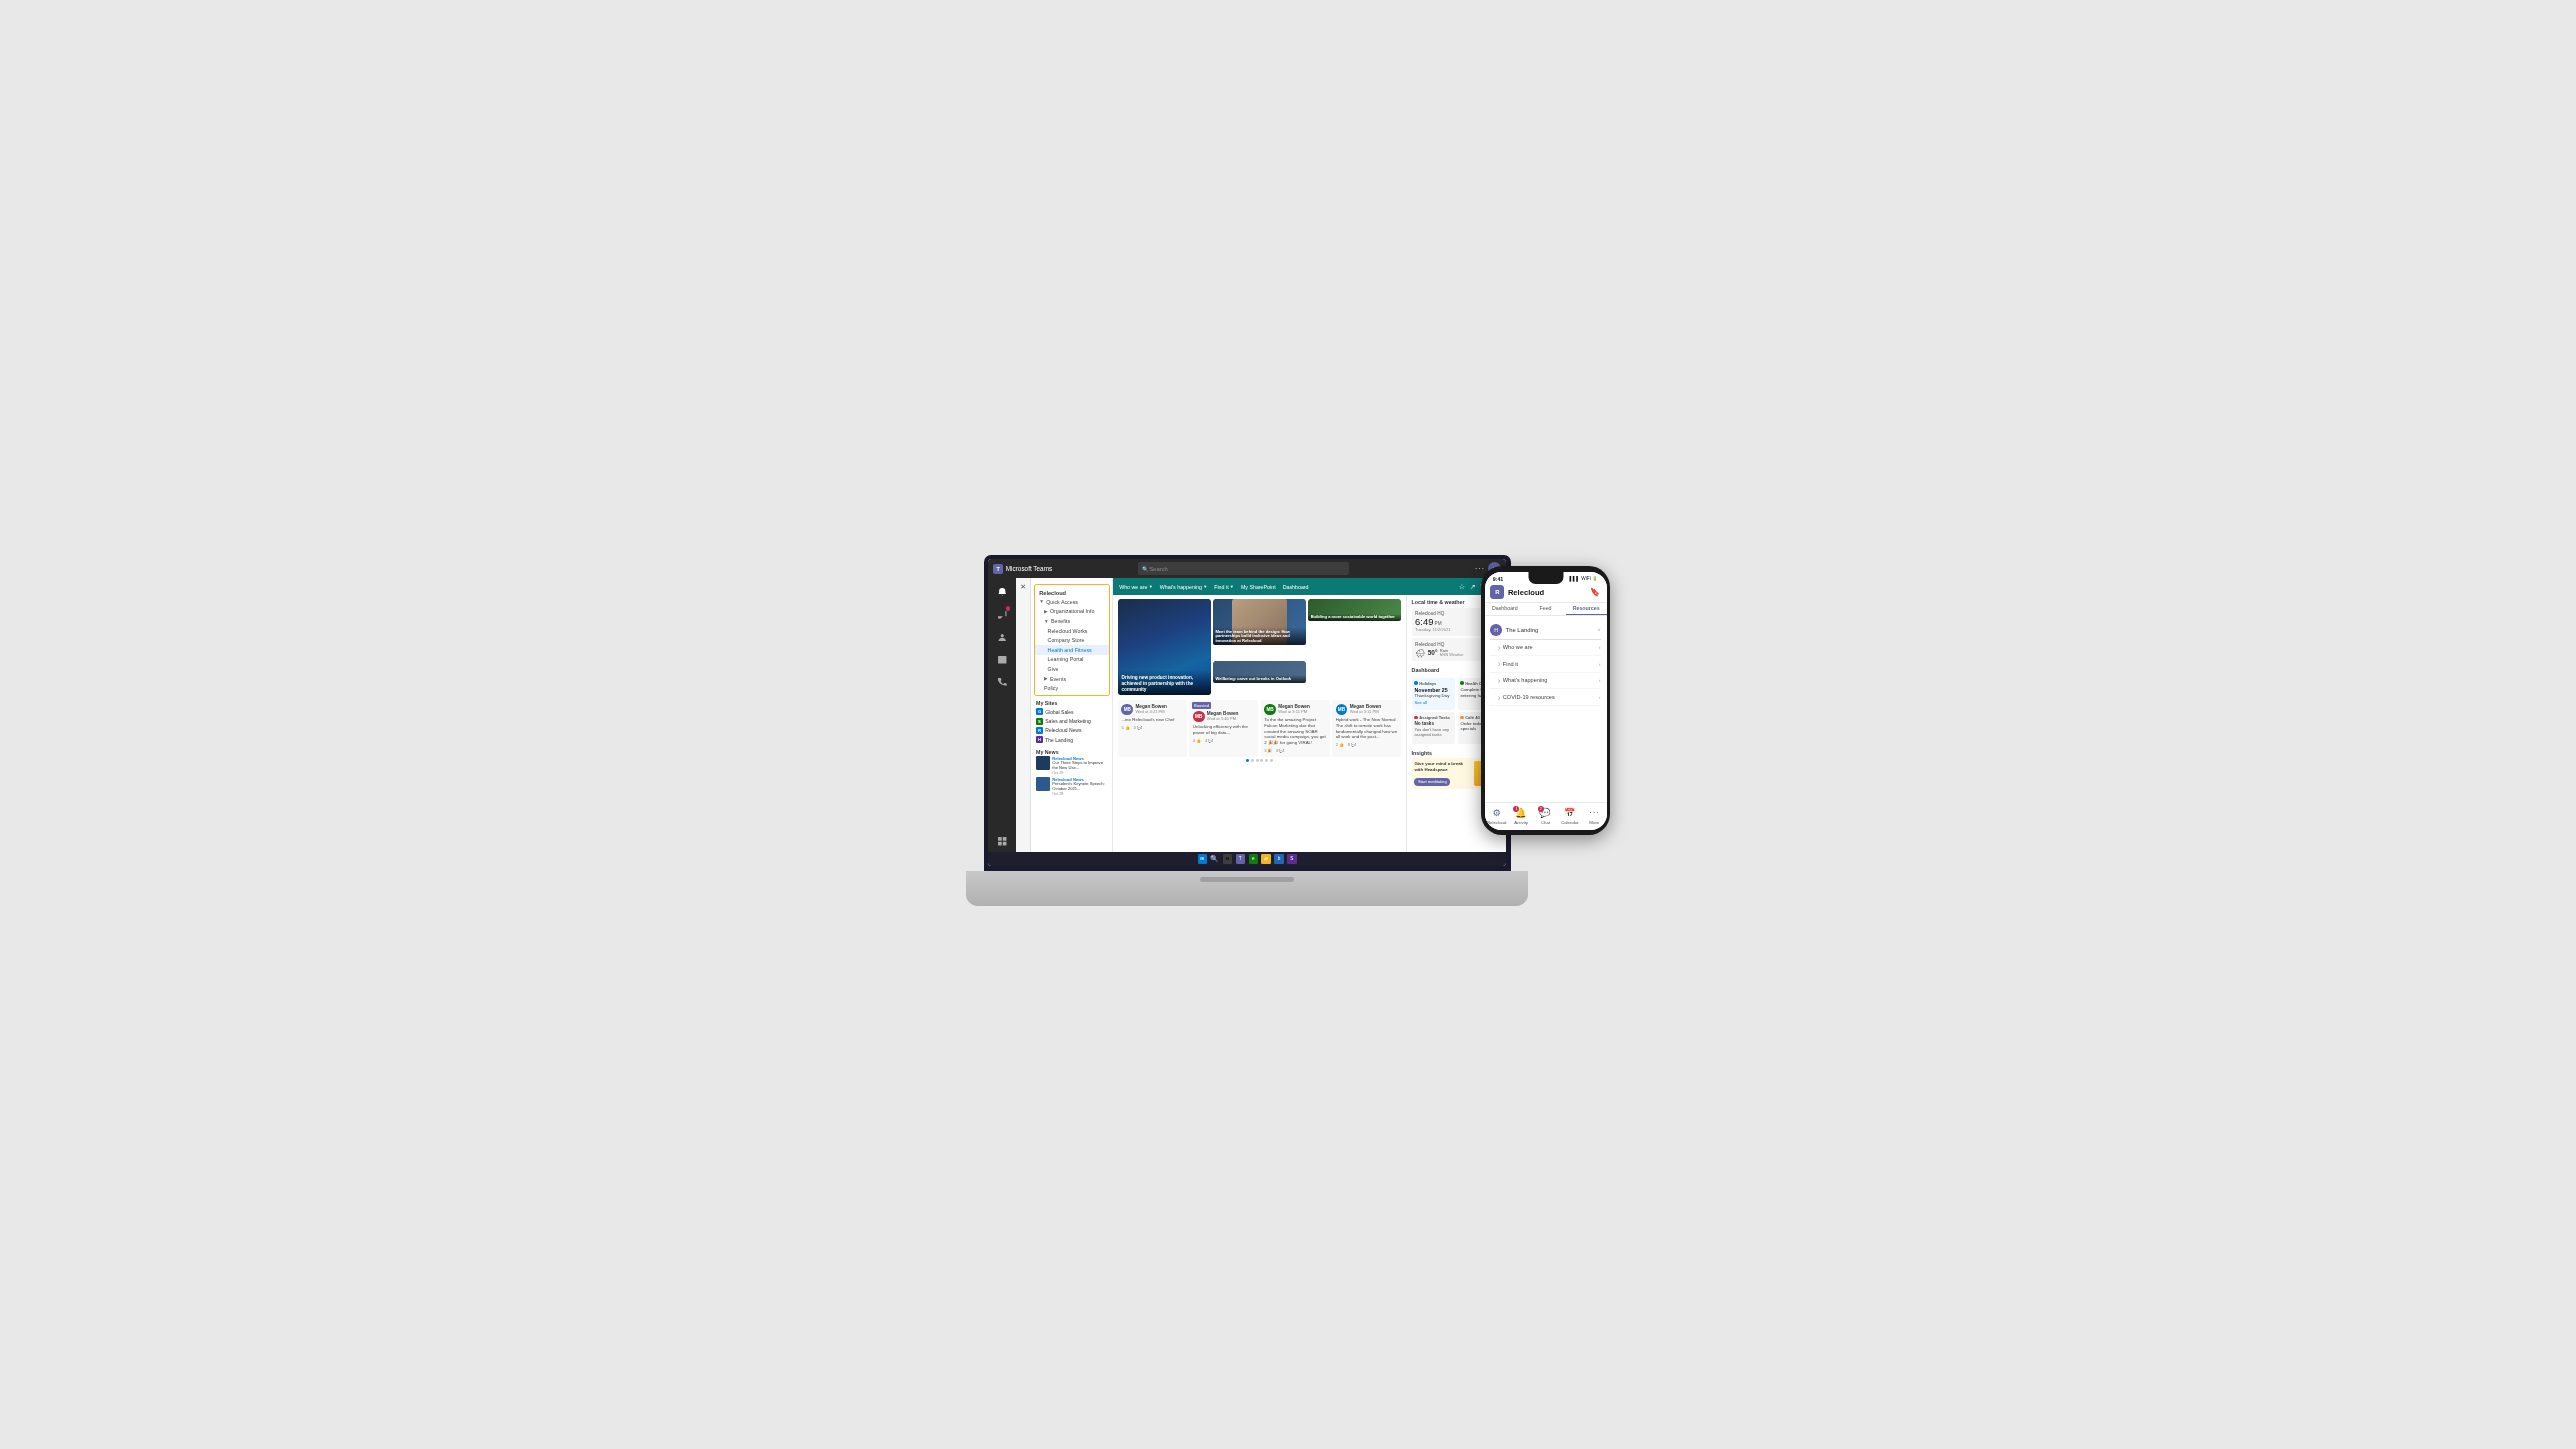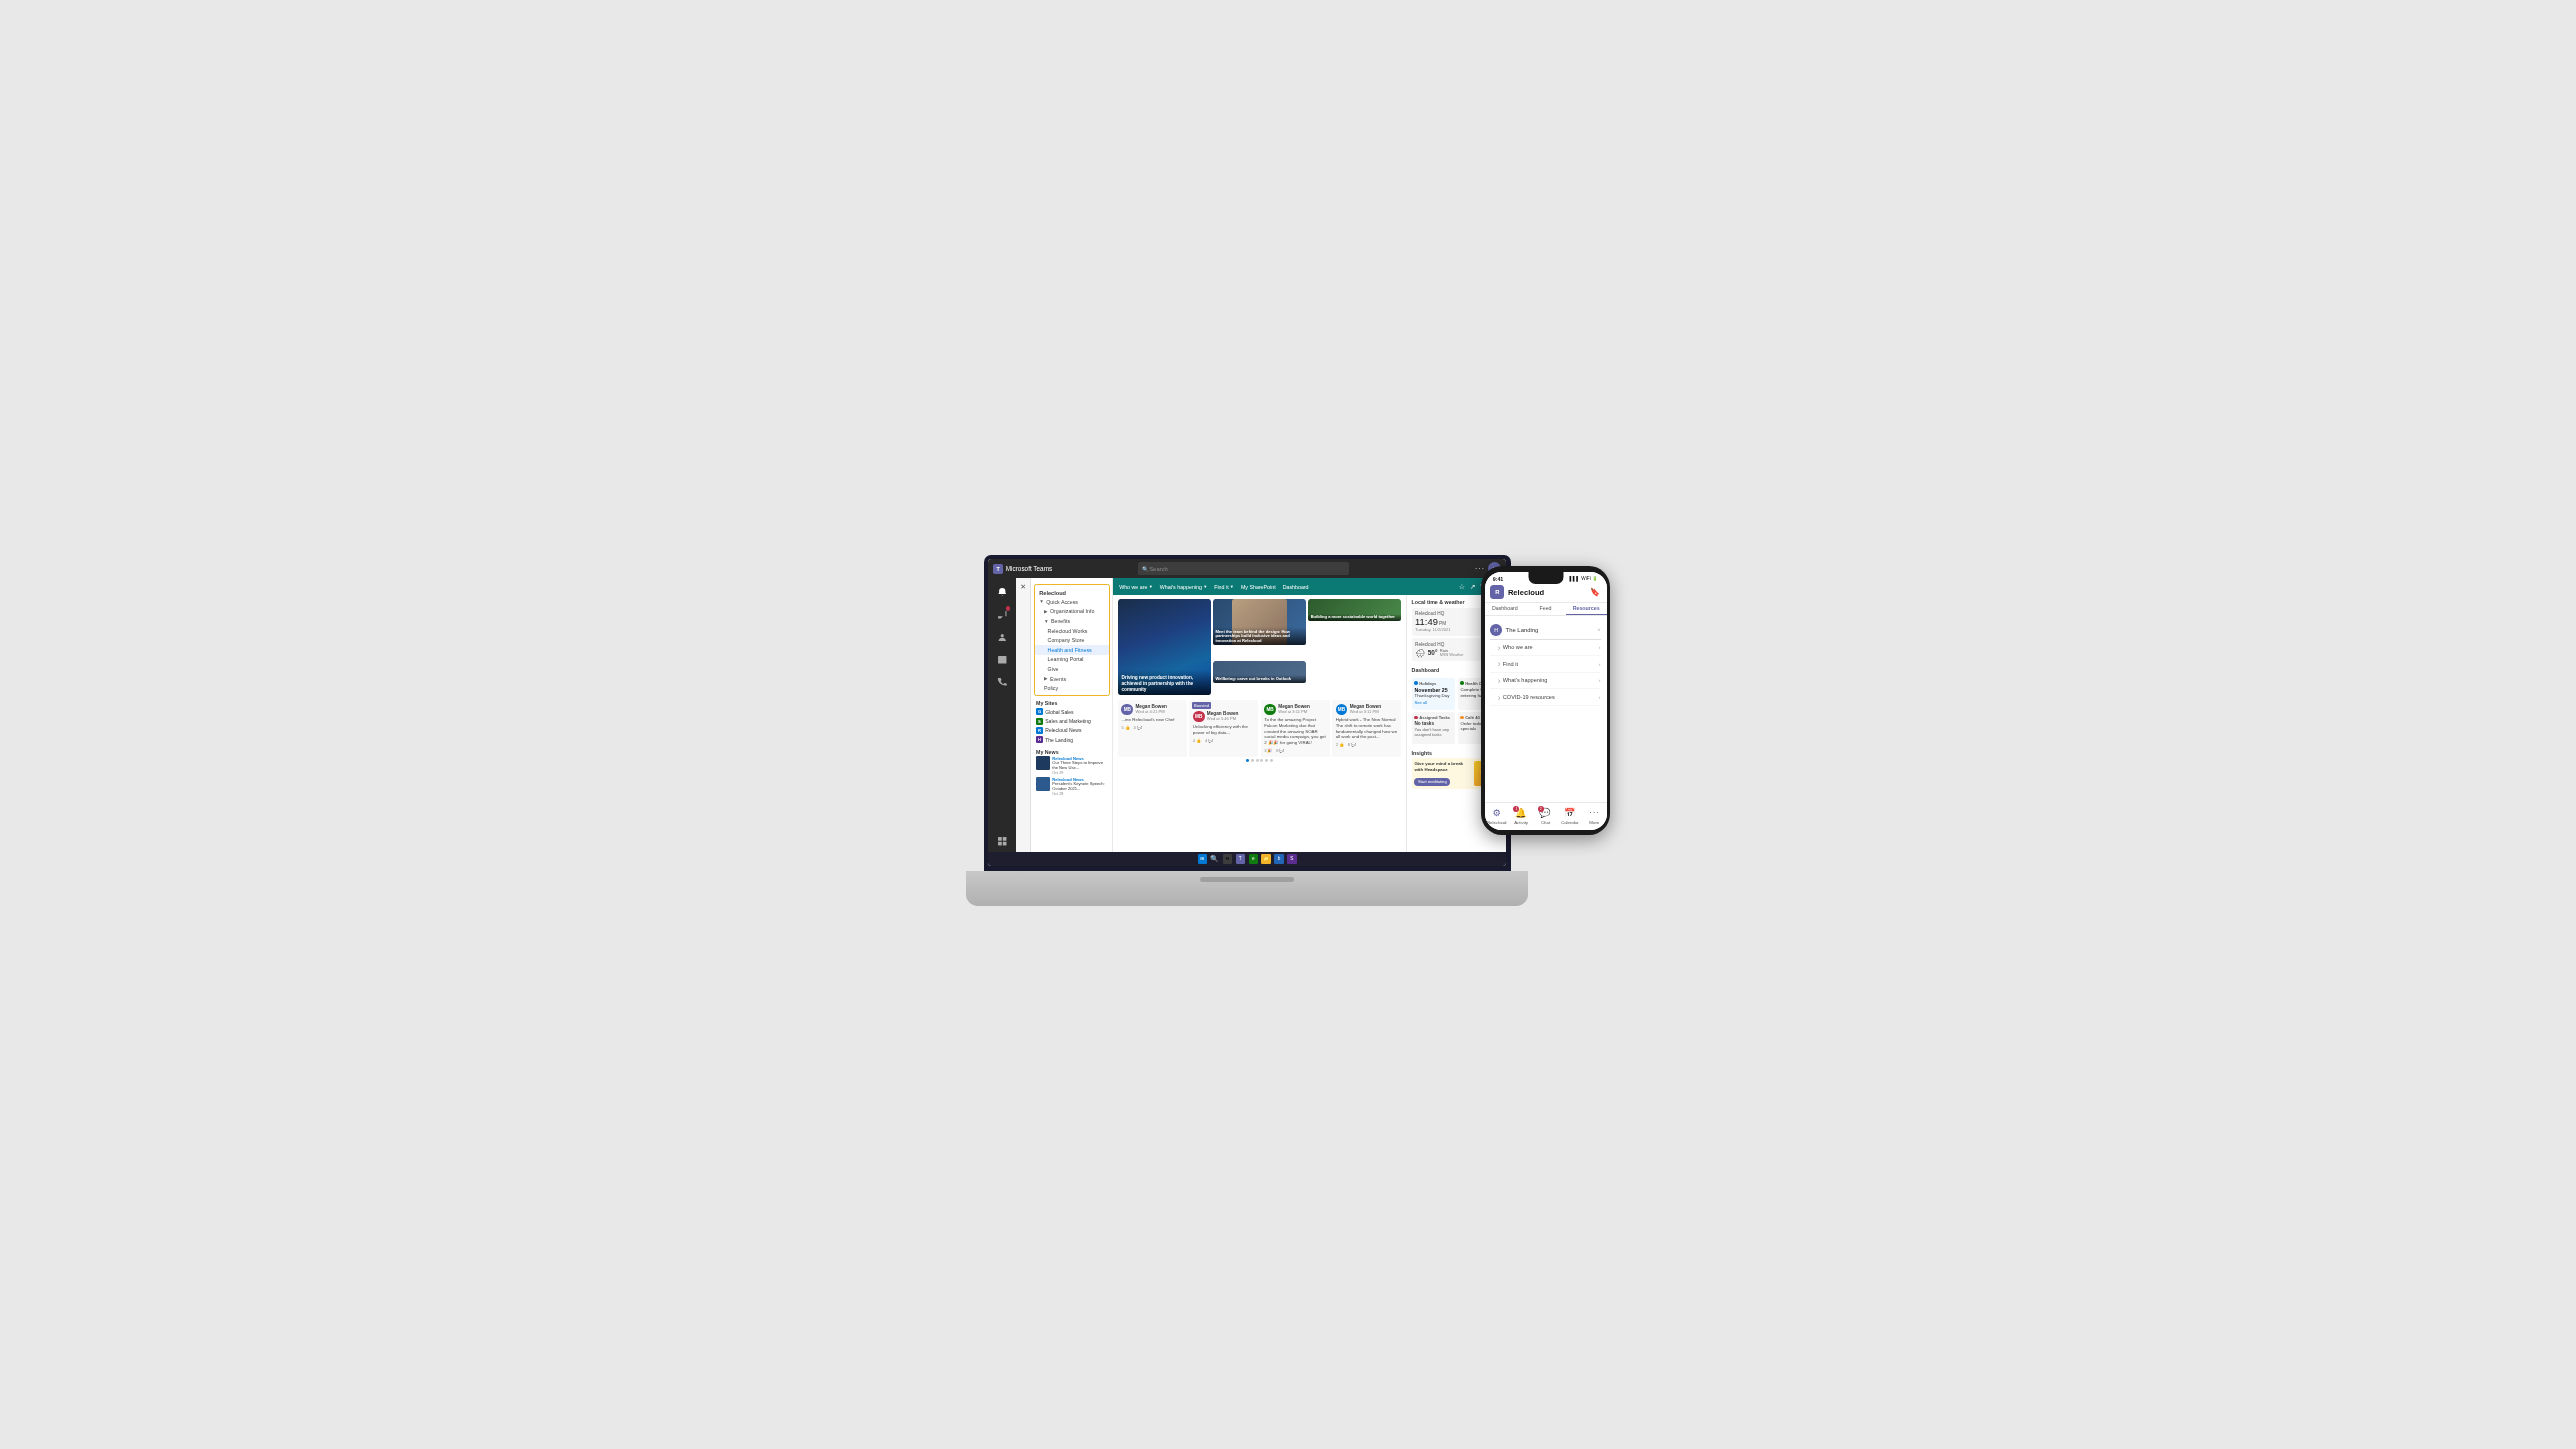--- a/index.html
+++ b/index.html
@@ -961,21 +961,21 @@
 
               </div>
 
               <div class="sp-right">
 
                 <div class="sp-right-section">
                   <div class="sp-right-title">Local time &amp; weather</div>
                   <div class="weather-card">
                     <div class="weather-location">Relecloud HQ</div>
                     <div style="display:flex;align-items:baseline;gap:1.2px;">
-                      <span class="weather-time">11:49</span>
+                      <span class="weather-time">6:49</span>
                       <span style="font-size:4.7px;color:#555;">PM</span>
                     </div>
                     <div style="font-size:4.1px;color:#888;">Tuesday, 11/2/2021</div>
                   </div>
                   <div class="weather-card">
                     <div class="weather-location">Relecloud HQ</div>
                     <div style="display:flex;align-items:center;gap:2.3px;margin-top:1.2px;">
                       <span style="font-size:8.2px;">🌧</span>
                       <span class="weather-temp">50°</span>
                       <div>

